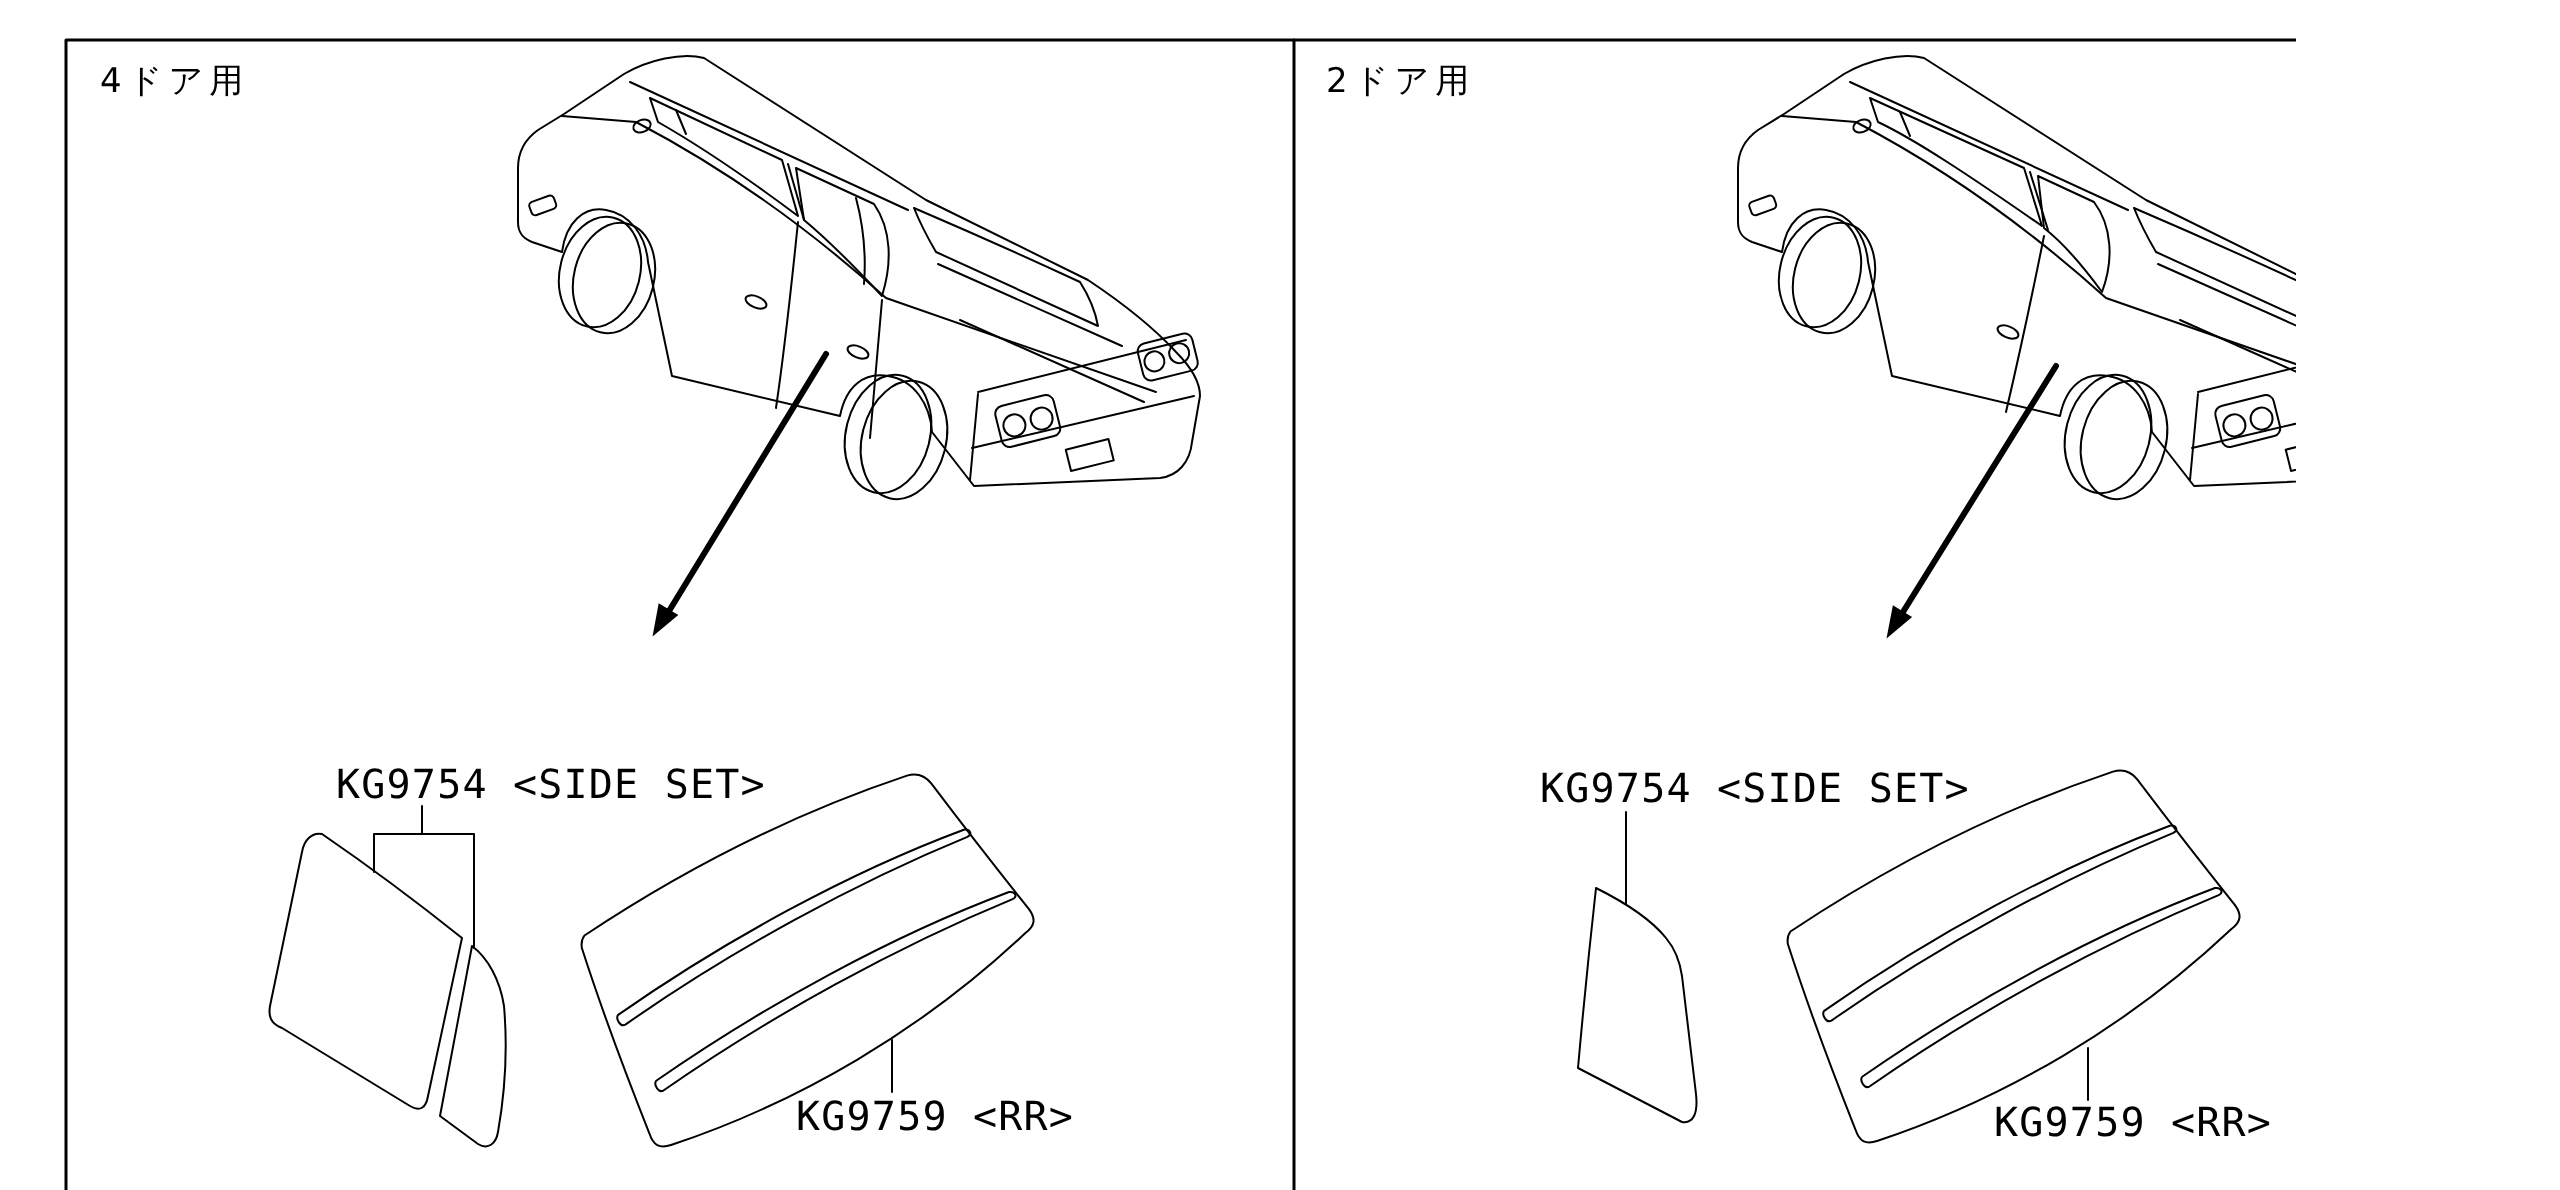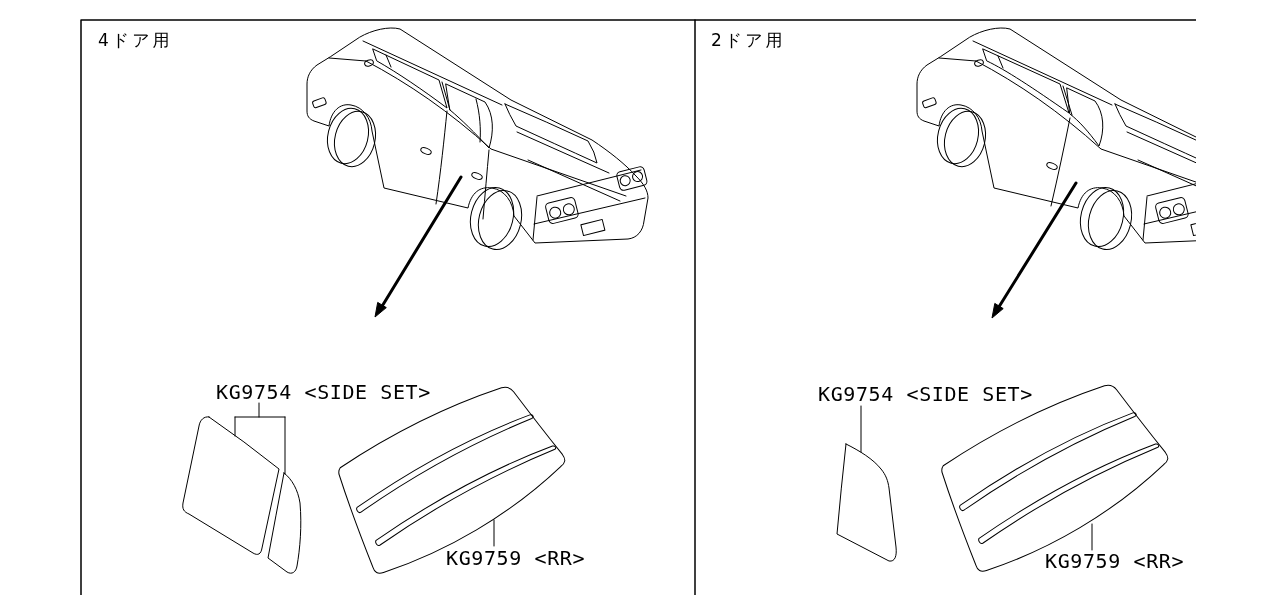--- a/index.html
+++ b/index.html
@@ -1,17 +1,17 @@
 <!DOCTYPE html>
 <html><head>
 <meta charset="utf-8">
 <style>
   html,body{margin:0;padding:0;background:#fff;}
   #canvas{position:relative;width:1148px;height:595px;background:#fff;overflow:hidden;
-          font-family:"DejaVu Sans",sans-serif;margin-left:48px;}
+          font-family:"DejaVu Sans",sans-serif;}
   svg{position:absolute;left:0;top:0;}
   svg path, svg line, svg ellipse, svg rect, svg circle{fill:none;stroke:#000;stroke-width:1;
           stroke-linecap:round;stroke-linejoin:round;}
   svg .frame{stroke-width:1.5;}
   svg .arrow-shaft{stroke-width:3;}
   svg .arrow-head{fill:#000;stroke:#000;stroke-width:1;}
   svg text{fill:#000;stroke:none;}
   .part-label{font-family:"DejaVu Sans Mono",monospace;font-size:20px;letter-spacing:0.6px;}
   .panel-title{font-family:"DejaVu Sans",sans-serif;font-size:17px;letter-spacing:3px;}
 </style>

